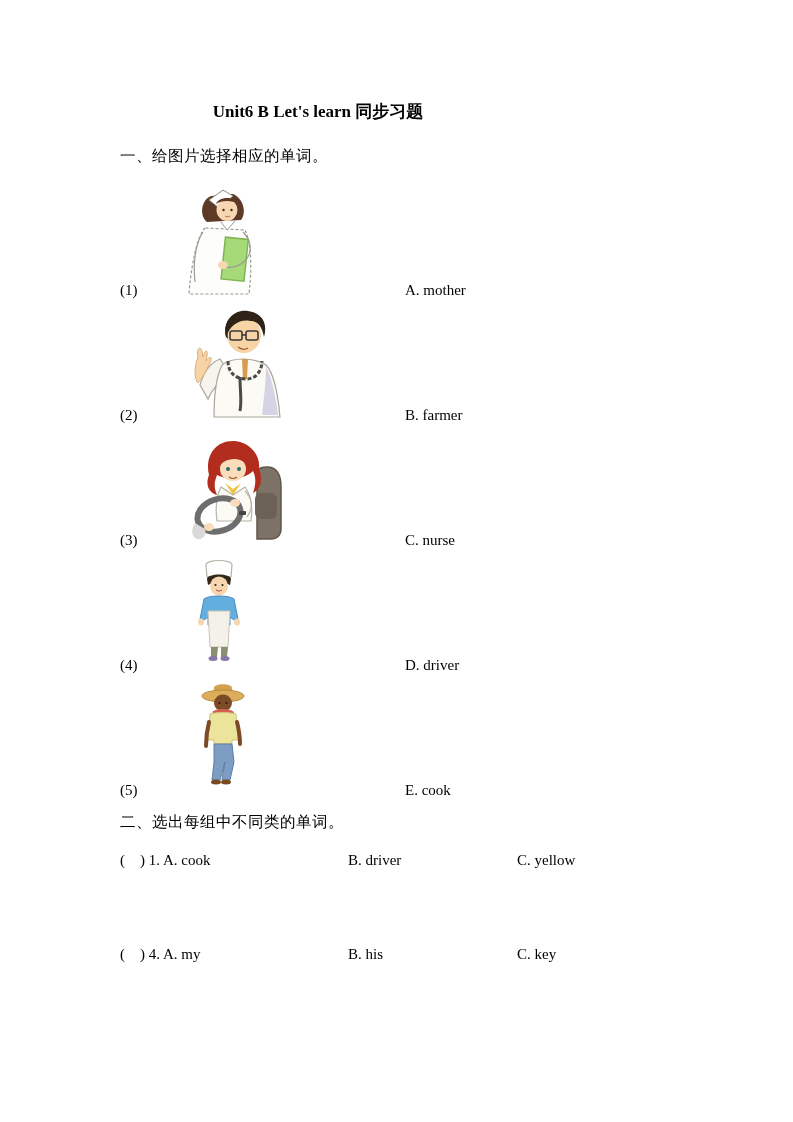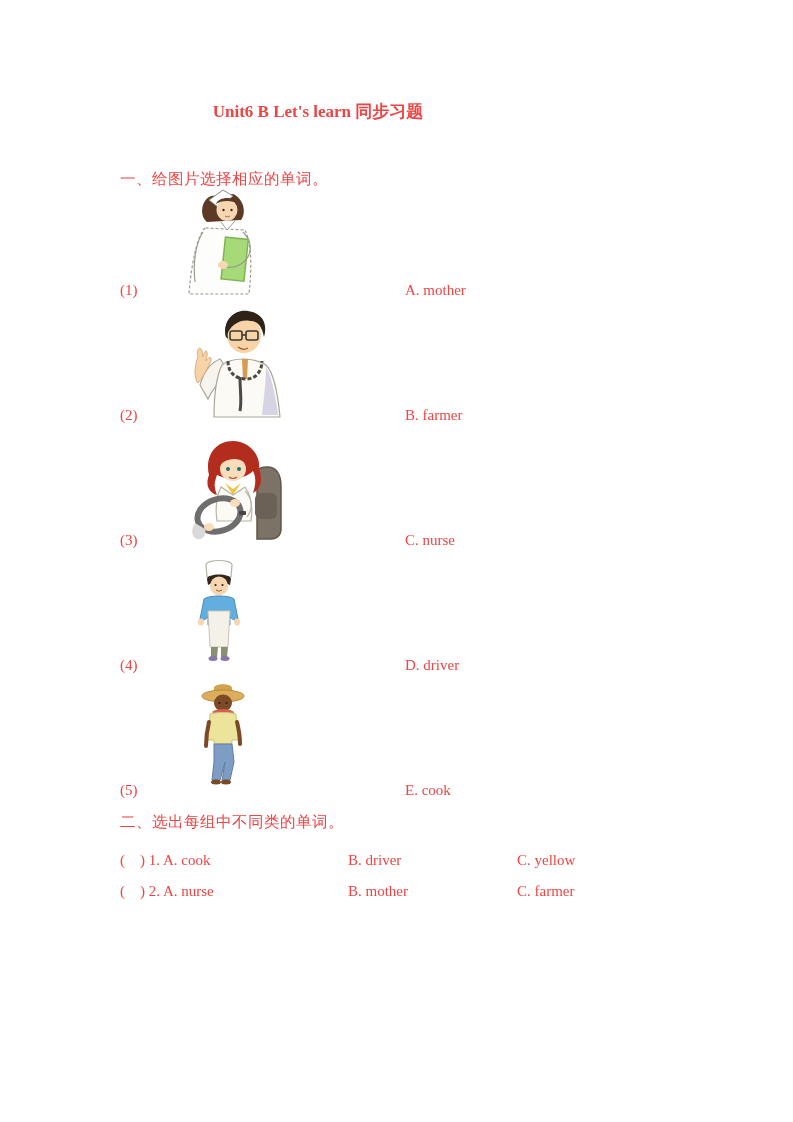--- a/index.html
+++ b/index.html
@@ -2,21 +2,21 @@
 <html><head>
 <meta charset="utf-8">
 <style>
   html, body { margin: 0; padding: 0; background: #ffffff; }
   .page {
     position: relative;
     width: 636px;
     height: 1122px;
     background: #ffffff;
     font-family: "Liberation Serif", serif;
-    color: #ef4444;
+    color: #000000;
     overflow: hidden;
   }
   .title {
     position: absolute;
     top: 101px;
     left: 0;
     width: 100%;
     margin: 0;
     text-align: center;
     font-size: 17px;
@@ -24,21 +24,21 @@
     line-height: 22px;
   }
   .cn-heading {
     position: absolute;
     left: 120px;
     font-size: 15.5px;
     line-height: 20px;
     font-family: "Liberation Sans", sans-serif;
     letter-spacing: 0.5px;
   }
-  .s1-heading { top: 146px; margin-top: 23px; }
+  .s1-heading { top: 146px; }
   .s2-heading { top: 812px; }
   .s3-heading { top: 979px; }
 
   .s1-row {
     position: absolute;
     left: 120px;
     width: 580px;
     height: 20px;
     font-size: 15px;
     line-height: 20px;
@@ -200,20 +200,20 @@
     <span class="s1-opt">E. cook</span>
   </div>
 
   <div class="cn-heading s2-heading">二、选出每组中不同类的单词。</div>
 
   <div class="s2-row q1">
     <span class="colA">(    ) 1. A. cook</span>
     <span class="colB">B. driver</span>
     <span class="colC">C. yellow</span>
   </div>
-  <div class="s2-row q2">
-    <span class="colA">(    ) 2. A. nurse</span>
-    <span class="colB">B. mother</span>
-    <span class="colC">C. farmer</span>
+  <div class="s2-row q4">
+    <span class="colA">(    ) 4. A. my</span>
+    <span class="colB">B. his</span>
+    <span class="colC">C. key</span>
   </div>
 
 
 </div>
 
 </body></html>

